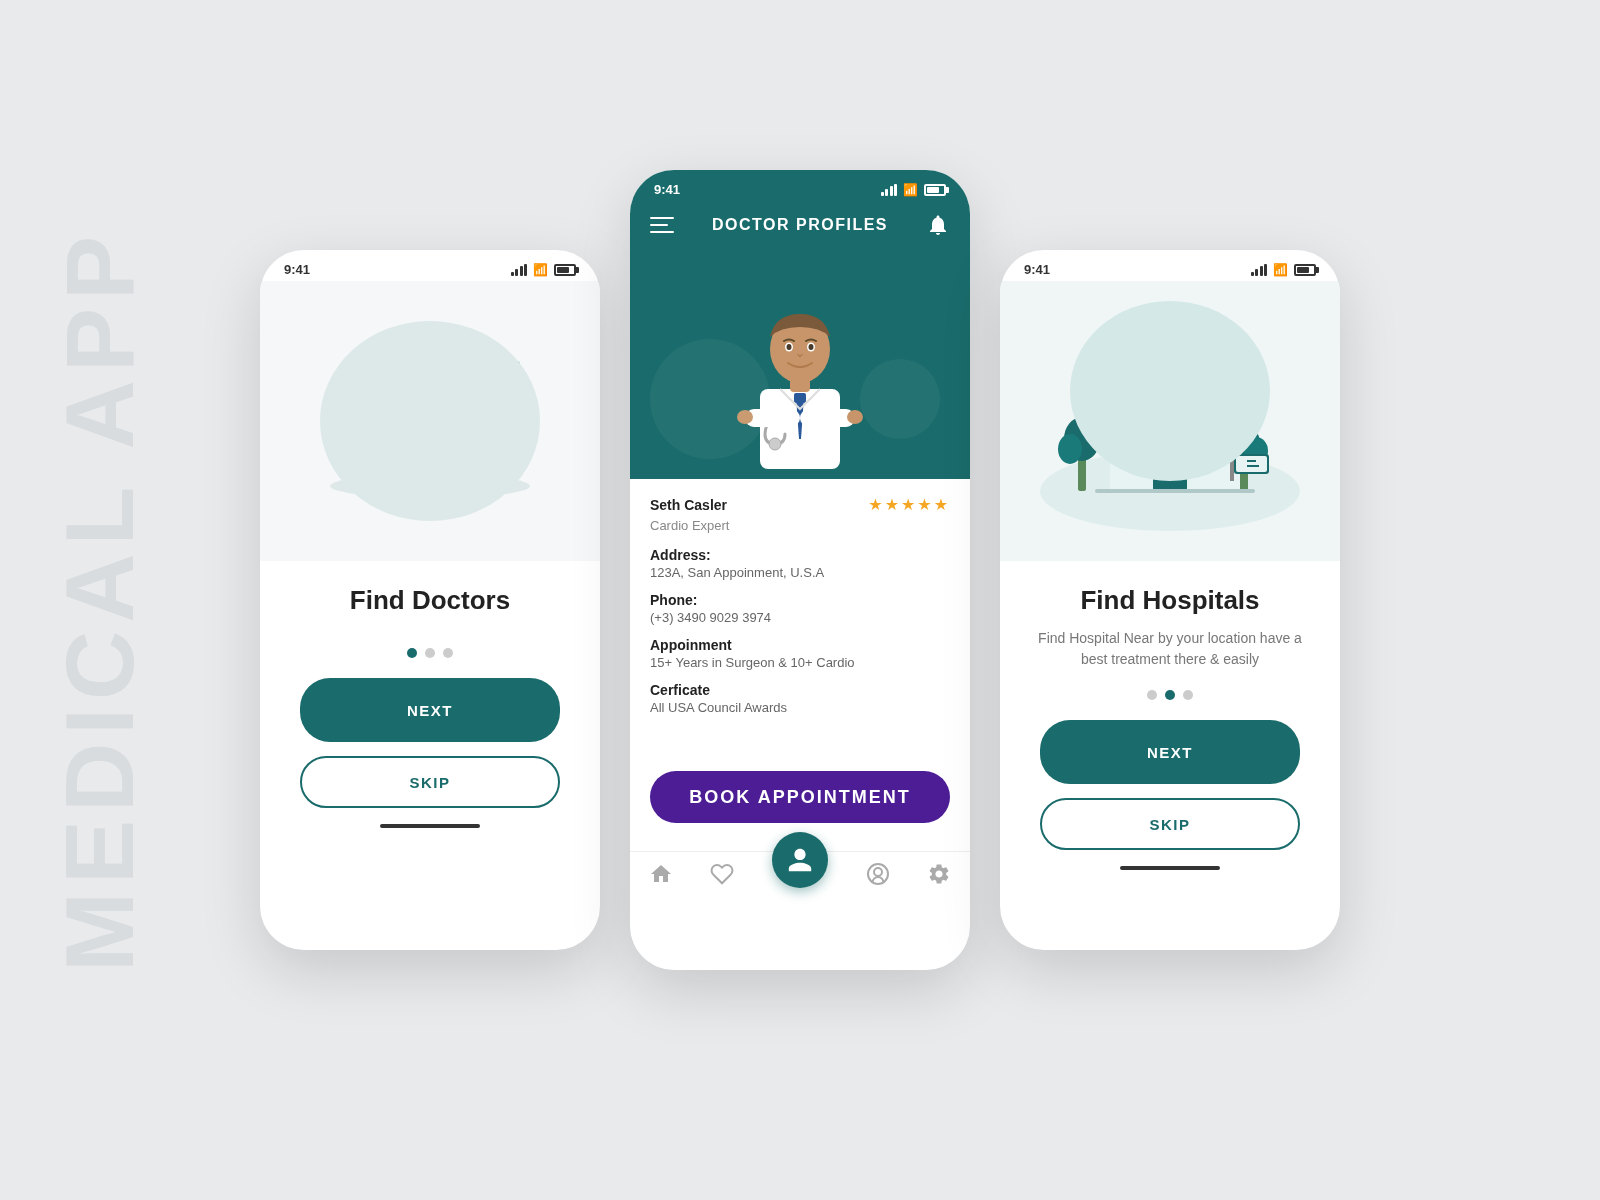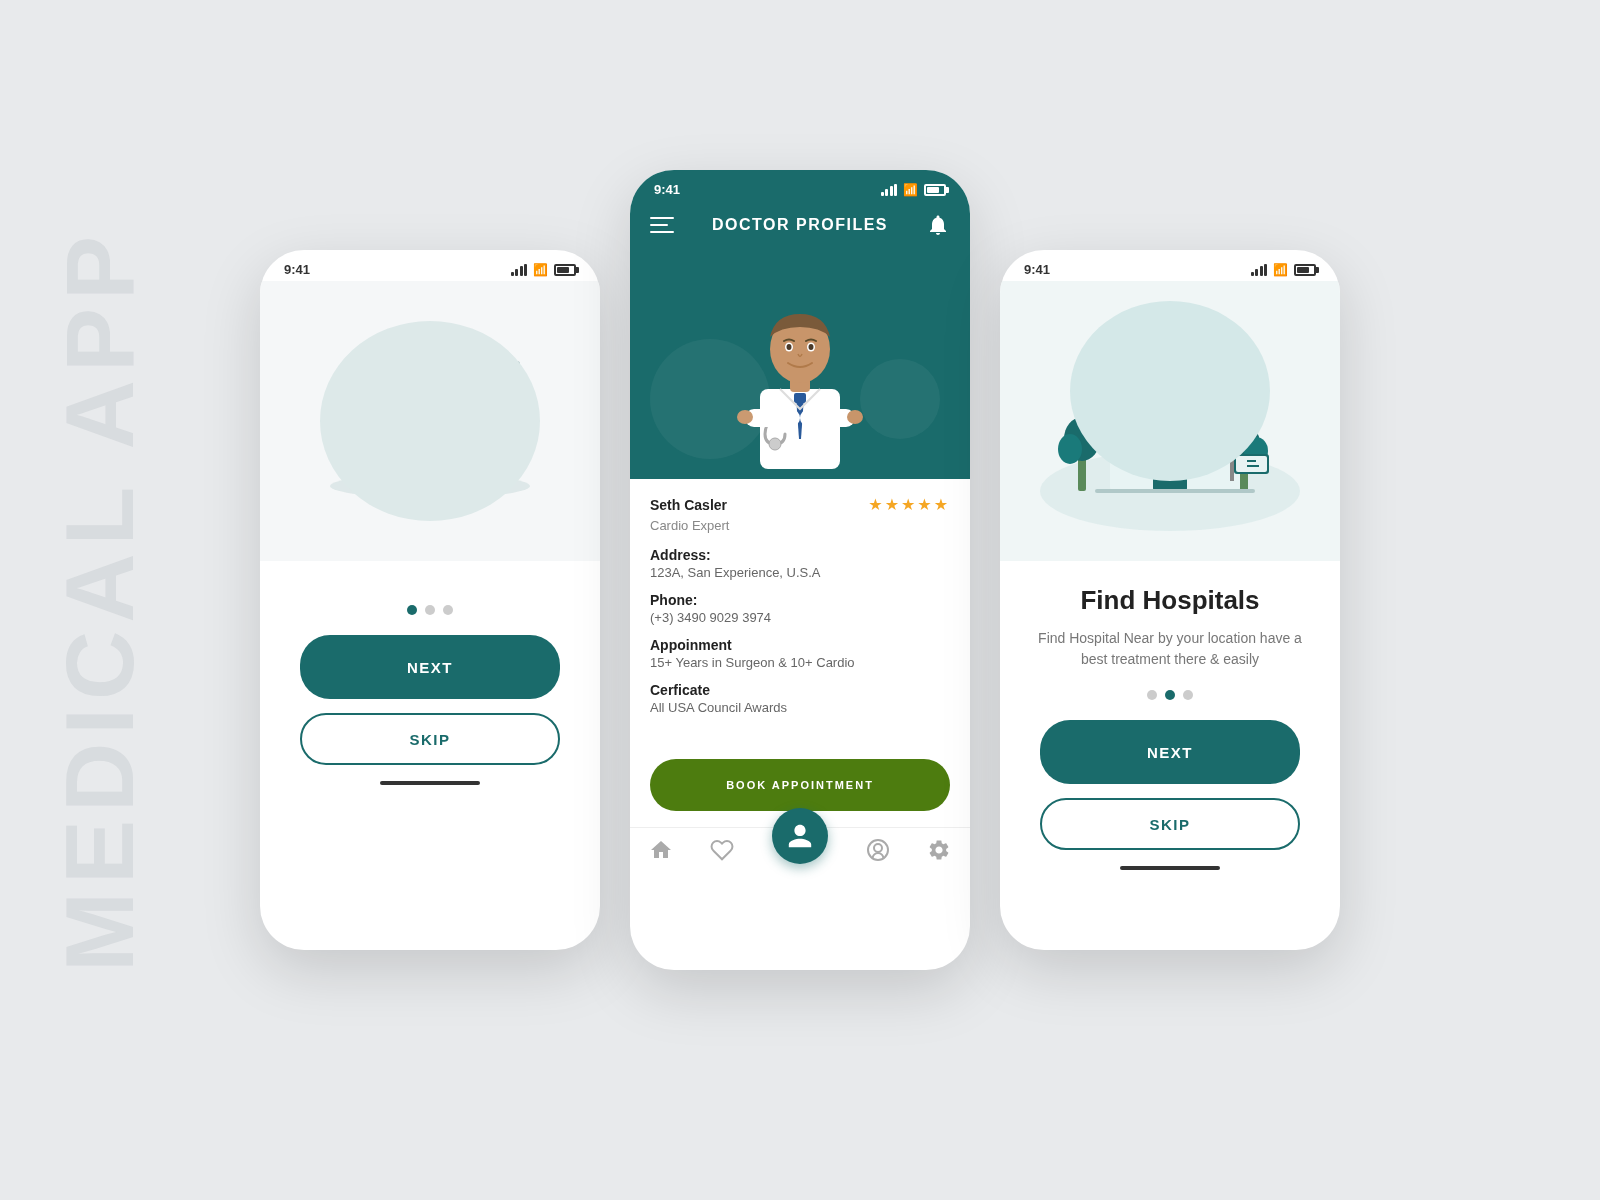--- a/index.html
+++ b/index.html
@@ -320,27 +320,27 @@
       color: #222;
       margin-bottom: 2px;
     }
     .info-value {
       font-size: 13px;
       color: #666;
     }
 
     .book-btn {
       width: calc(100% - 40px);
-      margin: 16px 20px;
+      margin: 28px 20px;
       height: 52px;
-      background: #4d7c0f;
+      background: #4c1d95;
       color: #fff;
       border: none;
       border-radius: 30px;
-      font-size: 11px;
+      font-size: 18px;
       font-weight: 700;
       letter-spacing: 2px;
       cursor: pointer;
       display: flex;
       align-items: center;
       justify-content: center;
     }
 
     
     .bottom-nav {
@@ -487,20 +487,21 @@
         <rect x="165" y="176" width="2" height="6" fill="#1a1a2a"></rect>
 
         <path d="M120 55 C120 45 108 38 108 48 C108 38 96 38 96 50 C96 60 108 72 108 72 C108 72 120 60 120 55 Z" fill="#f75f8a" transform="translate(12,0) scale(1.4) translate(-8,0)"></path>
 
         <path d="M95 57 L105 57 L108 50 L111 64 L114 54 L116 57 L125 57" stroke="#fff" stroke-width="2" fill="none"></path>
       </svg>
     </div>
 
     <div class="phone-content">
       <div class="text-section">
+        <div class="screen-title">Find Doctors</div>
       </div>
 
       <div class="dots-indicator">
         <div class="dot active"></div>
         <div class="dot"></div>
         <div class="dot"></div>
       </div>
 
       <button class="btn-primary">NEXT</button>
       <button class="btn-secondary">SKIP</button>
@@ -586,21 +587,21 @@
 
     <div class="doctor-card">
       <div class="doctor-name-row">
         <span class="doctor-name">Seth Casler</span>
         <span class="stars">★★★★★</span>
       </div>
       <div class="doctor-specialty">Cardio Expert</div>
 
       <div class="info-block">
         <div class="info-label">Address:</div>
-        <div class="info-value">123A, San Experience, U.S.A</div>
+        <div class="info-value">123A, San Appoinment, U.S.A</div>
       </div>
 
       <div class="info-block">
         <div class="info-label">Phone:</div>
         <div class="info-value">(+3) 3490 9029 3974</div>
       </div>
 
       <div class="info-block">
         <div class="info-label">Appoinment</div>
         <div class="info-value">15+ Years in Surgeon &amp; 10+ Cardio</div>

